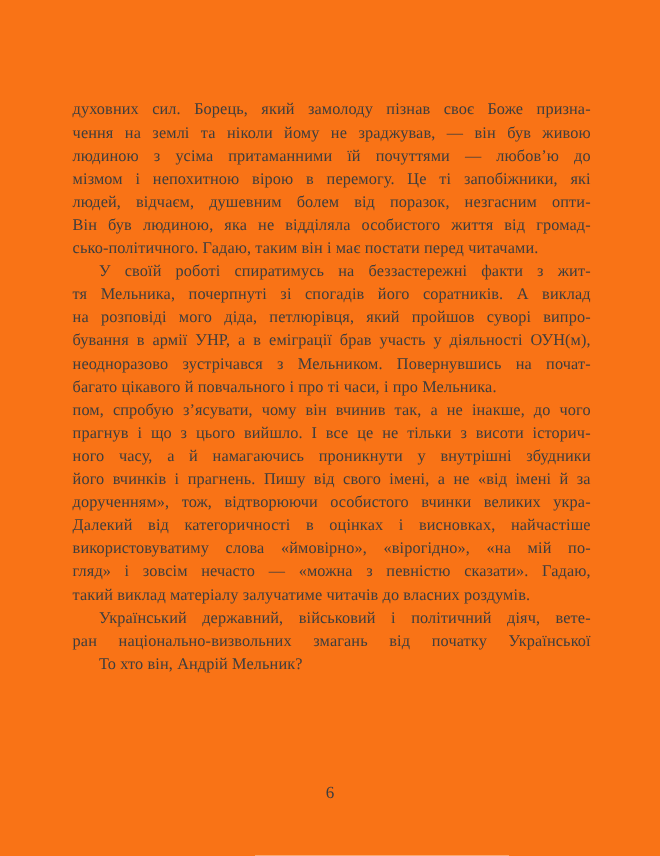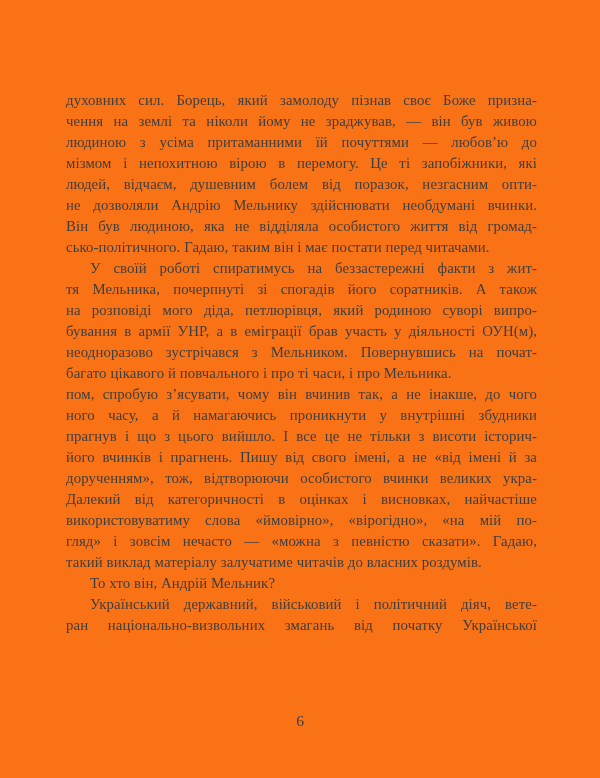--- a/index.html
+++ b/index.html
@@ -57,45 +57,44 @@
 <body>
 
 <div class="page">
   <div class="text-block" id="text-block">
       <div class="paragraph">
         <div class="line">духовних сил. Борець, який замолоду пізнав своє Боже призна-</div>
         <div class="line">чення на землі та ніколи йому не зраджував, — він був живою</div>
         <div class="line">людиною з усіма притаманними їй почуттями — любов’ю до</div>
         <div class="line">мізмом і непохитною вірою в перемогу. Це ті запобіжники, які</div>
         <div class="line">людей, відчаєм, душевним болем від поразок, незгасним опти-</div>
-        <div class="line">не дозволяли Андрію Мельнику здійснювати необдумані вчинки.</div>
         <div class="line">Він був людиною, яка не відділяла особистого життя від громад-</div>
         <div class="line endline">сько-політичного. Гадаю, таким він і має постати перед читачами.</div>
       </div>
       <div class="paragraph">
         <div class="line italic indent">У своїй роботі спиратимусь на беззастережні факти з жит-</div>
-        <div class="line italic">тя Мельника, почерпнуті зі спогадів його соратників. А також</div>
-        <div class="line italic">на розповіді мого діда, петлюрівця, який родиною суворі випро-</div>
+        <div class="line italic">тя Мельника, почерпнуті зі спогадів його соратників. А виклад</div>
+        <div class="line italic">на розповіді мого діда, петлюрівця, який пройшов суворі випро-</div>
         <div class="line italic">бування в армії УНР, а в еміграції брав участь у діяльності ОУН(м),</div>
         <div class="line italic">неодноразово зустрічався з Мельником. Повернувшись на почат-</div>
         <div class="line italic endline">багато цікавого й повчального і про ті часи, і про Мельника.</div>
       </div>
       <div class="paragraph">
         <div class="line">пом, спробую з’ясувати, чому він вчинив так, а не інакше, до чого</div>
+        <div class="line">прагнув і що з цього вийшло. І все це не тільки з висоти історич-</div>
         <div class="line">ного часу, а й намагаючись проникнути у внутрішні збудники</div>
-        <div class="line">прагнув і що з цього вийшло. І все це не тільки з висоти історич-</div>
         <div class="line">його вчинків і прагнень. Пишу від свого імені, а не «від імені й за</div>
         <div class="line">дорученням», тож, відтворюючи особистого вчинки великих укра-</div>
         <div class="line">Далекий від категоричності в оцінках і висновках, найчастіше</div>
         <div class="line">використовуватиму слова «ймовірно», «вірогідно», «на мій по-</div>
         <div class="line">гляд» і зовсім нечасто — «можна з певністю сказати». Гадаю,</div>
         <div class="line endline">такий виклад матеріалу залучатиме читачів до власних роздумів.</div>
       </div>
       <div class="paragraph">
-        <div class="line indent endline">То хто він, Андрій Мельник?</div>
+        <div class="line indent">Український державний, військовий і політичний діяч, вете-</div>
+        <div class="line">ран національно-визвольних змагань від початку Української</div>
       </div>
       <div class="paragraph">
-        <div class="line indent">Український державний, військовий і політичний діяч, вете-</div>
-        <div class="line">ран національно-визвольних змагань від початку Української</div>
+        <div class="line indent endline">То хто він, Андрій Мельник?</div>
       </div>
     </div>
   <div class="folio">6</div>
 </div>
 
 </body></html>

